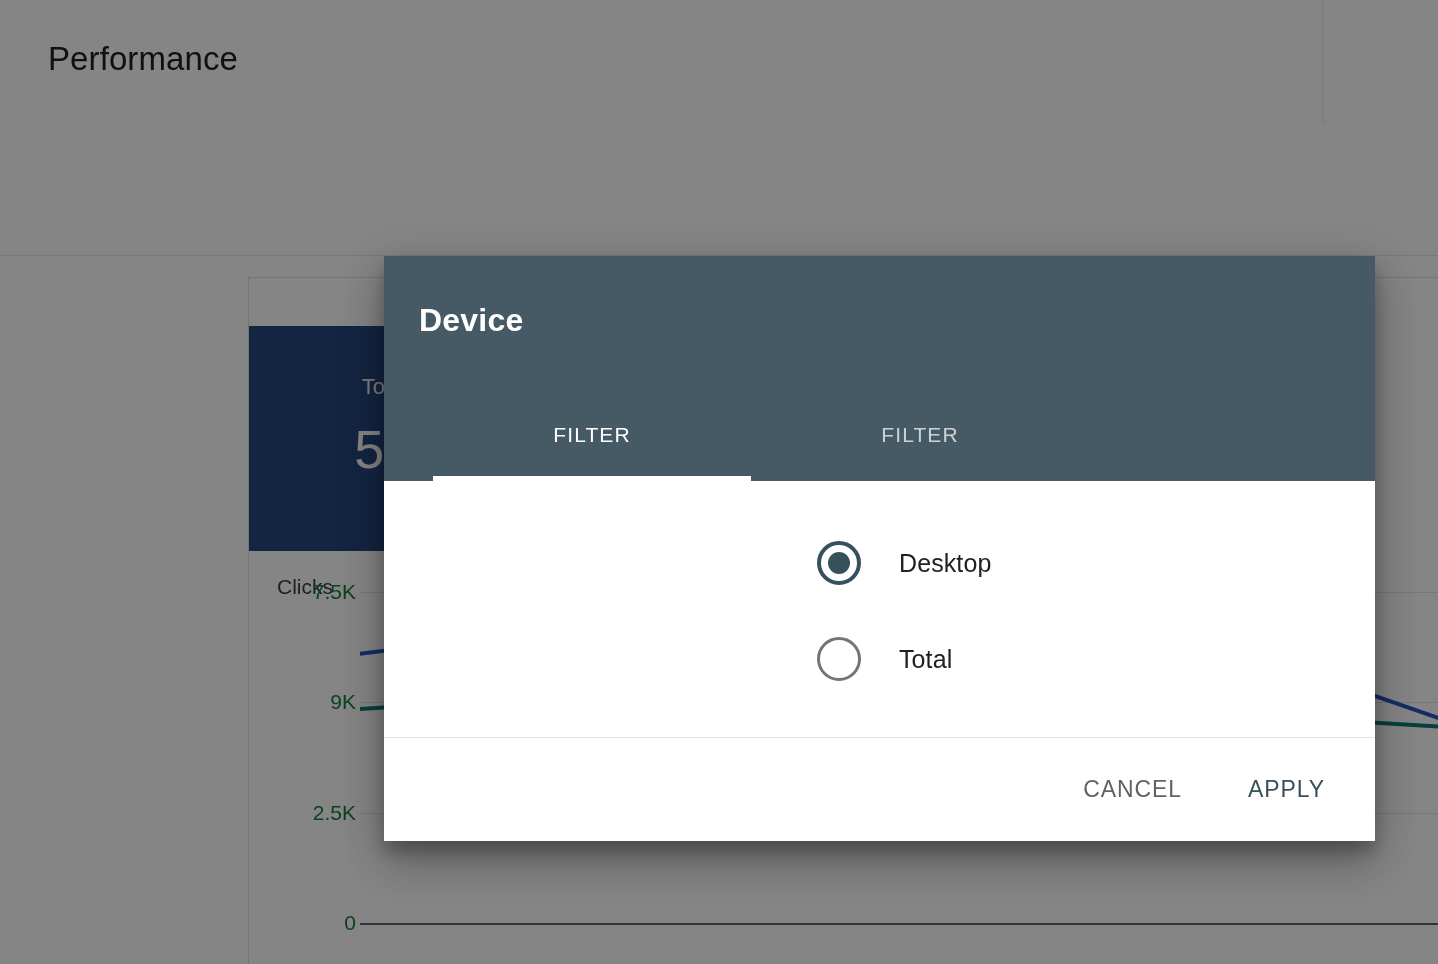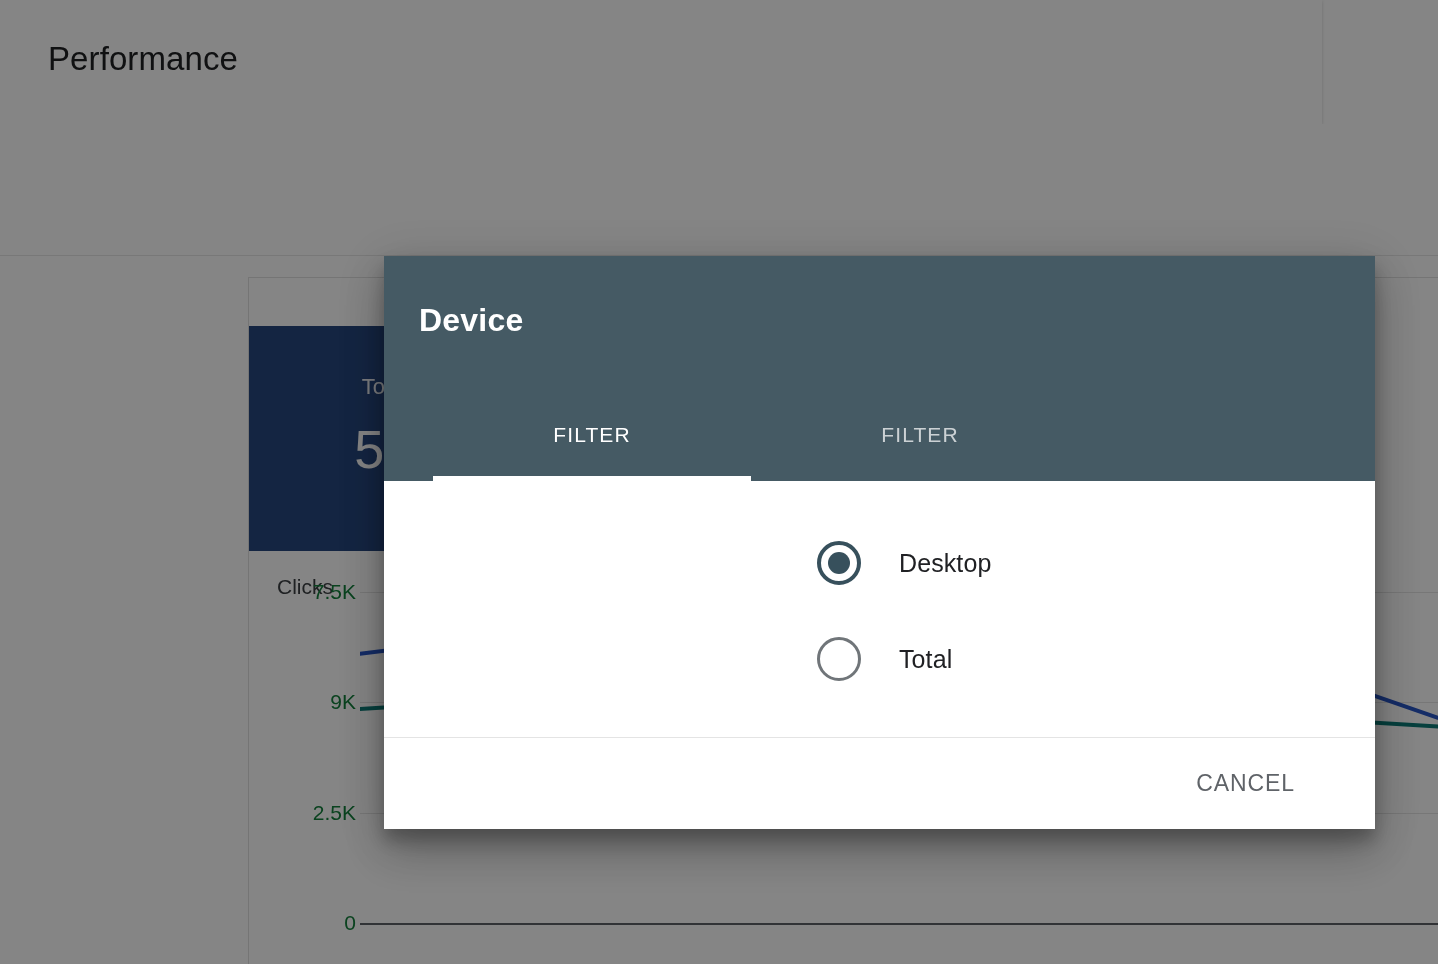--- a/index.html
+++ b/index.html
@@ -296,21 +296,21 @@
     background: #37505c;
   }
   .radio-label {
     margin-left: 38px;
     font-size: 25px;
     color: #202124;
     letter-spacing: 0.1px;
   }
 
   .dialog-footer {
-    height: 92px;
+    height: 104px;
     border-top: 1px solid #e4e4e4;
     display: flex;
     align-items: center;
     justify-content: flex-end;
     padding-right: 32px;
     background: #ffffff;
   }
   .text-button {
     font-size: 23px;
     font-weight: 500;
@@ -424,14 +424,15 @@
       <span class="radio-label">Desktop</span>
     </div>
     <div class="radio-row">
       <span class="radio-mark"></span>
       <span class="radio-label">Total</span>
     </div>
   </div>
 
   <div class="dialog-footer">
     <button class="text-button" id="btn-cancel">CANCEL</button>
+    <button class="text-button" id="btn-apply">APPLY</button>
   </div>
 </div>
 
 </body></html>

